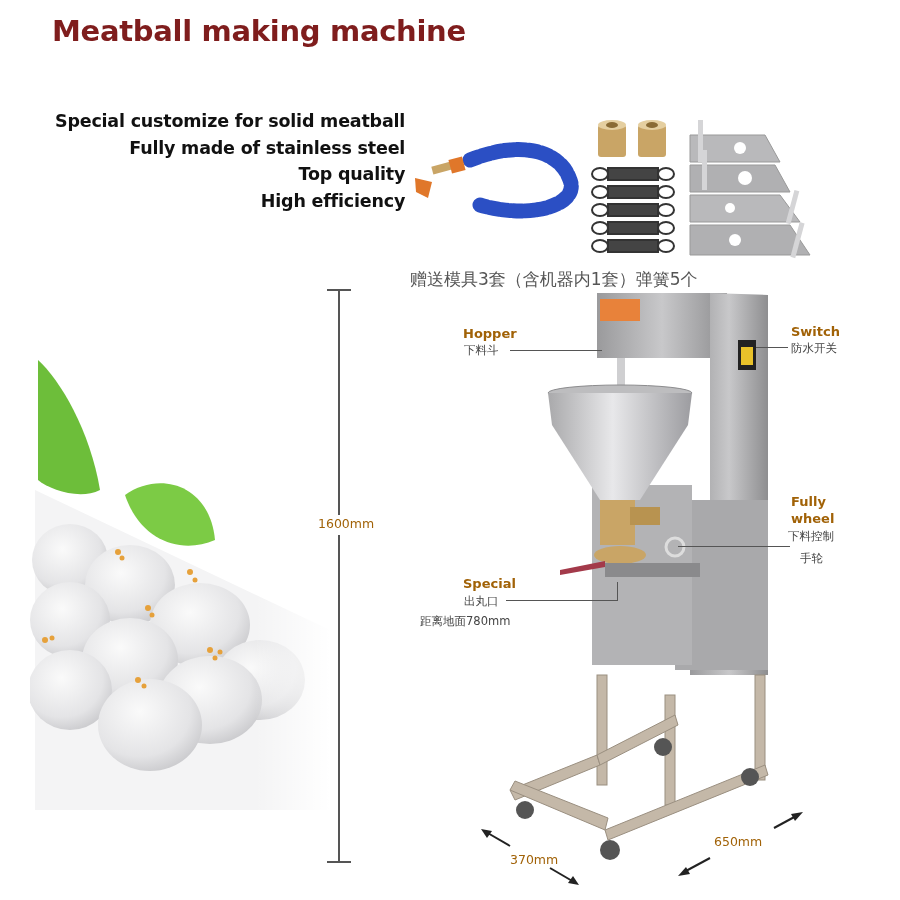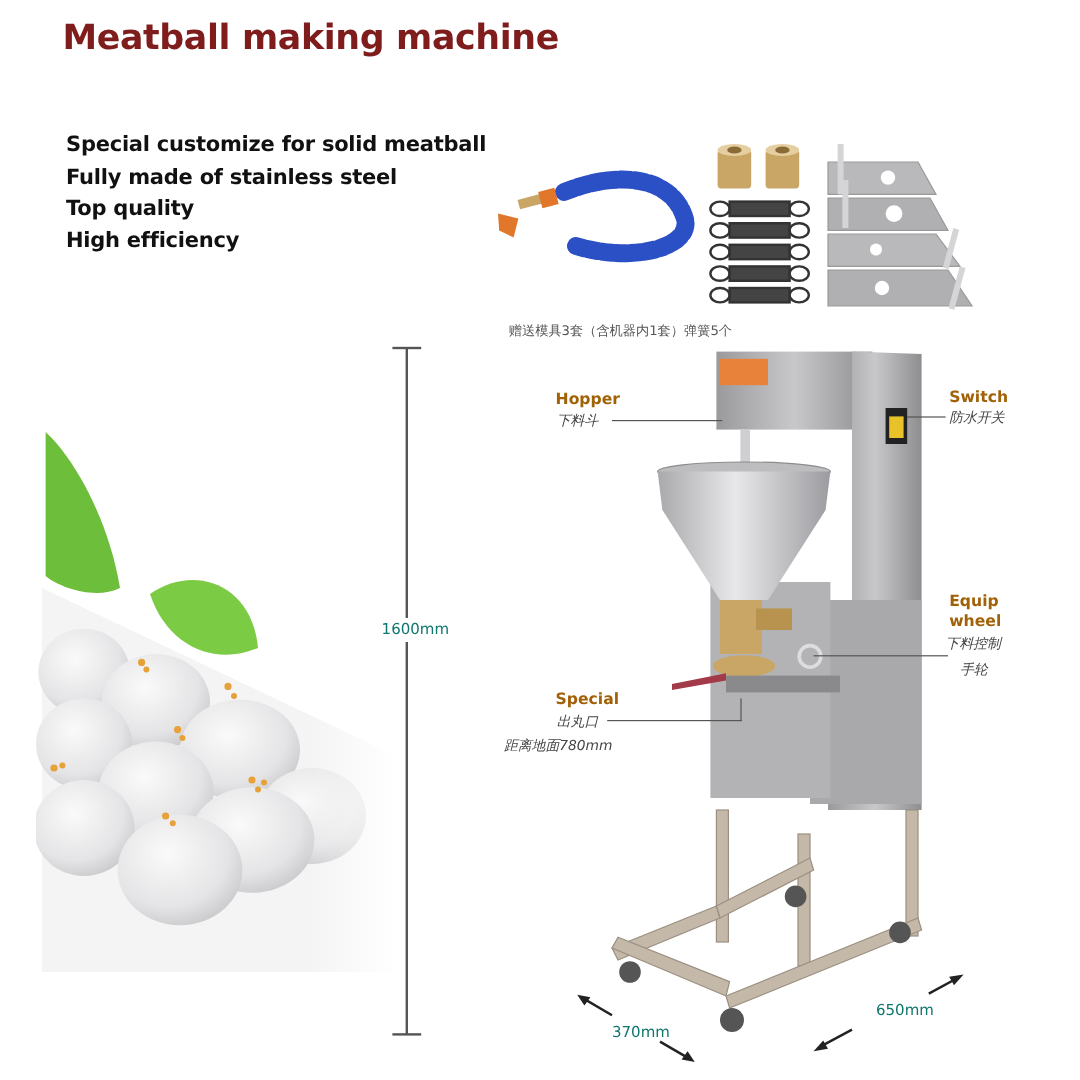--- a/index.html
+++ b/index.html
@@ -1,24 +1,24 @@
 <!DOCTYPE html>
 <html><head>
 <meta charset="utf-8">
 <style>
   html, body { margin:0; padding:0; background:#ffffff; }
   body { width:900px; height:900px; position:relative; overflow:hidden; font-family:"DejaVu Sans", sans-serif; }
   .abs { position:absolute; }
   .title { left:52px; top:14px; font-size:29px; font-weight:bold; letter-spacing:-0.3px; }
   .features { left:55px; top:108px; margin:0; padding:0; list-style:none; }
-  .features li { font-size:17.5px; font-weight:bold; color:#111; line-height:26.5px; letter-spacing:-0.2px; white-space:nowrap; }
-  .caption { left:424px; top:268px; font-size:11px; color:#555; }
+  .features li { font-size:17.5px; font-weight:bold; color:#111; line-height:26.5px; letter-spacing:-0.2px; white-space:nowrap;text-align:right; }
+  .caption { left:410px; top:268px; font-size:17px; color:#555; }
   .lbl-en { font-size:13px; font-weight:bold; color:#a16207; }
-  .lbl-cn { font-size:11.5px; color:#444;font-style:italic; }
-  .dim { font-size:12.5px; color:#0f766e; }
+  .lbl-cn { font-size:11.5px; color:#444; }
+  .dim { font-size:12.5px; color:#a16207; }
   .line { background:#555; }
 </style>
 </head>
 <body>
 
 <div class="abs title" style="color:#7f1d1d;">Meatball making machine</div>
 
 <ul class="abs features">
   <li>Special customize for solid meatball</li>
   <li>Fully made of stainless steel</li>
@@ -188,21 +188,21 @@
 </svg>
 
 <div class="abs lbl-en" style="left:463px;top:326px;">Hopper</div>
 <div class="abs lbl-cn" style="left:464px;top:343px;">下料斗</div>
 <div class="abs line" style="left:510px;top:350px;width:92px;height:1px;"></div>
 
 <div class="abs lbl-en" style="left:791px;top:324px;">Switch</div>
 <div class="abs lbl-cn" style="left:791px;top:341px;">防水开关</div>
 <div class="abs line" style="left:756px;top:347px;width:32px;height:1px;"></div>
 
-<div class="abs lbl-en" style="left:791px;top:494px;">Equip</div>
+<div class="abs lbl-en" style="left:791px;top:494px;">Fully</div>
 <div class="abs lbl-en" style="left:791px;top:511px;">wheel</div>
 <div class="abs lbl-cn" style="left:788px;top:529px;">下料控制</div>
 <div class="abs lbl-cn" style="left:800px;top:551px;">手轮</div>
 <div class="abs line" style="left:678px;top:546px;width:112px;height:1px;"></div>
 
 <div class="abs lbl-en" style="left:463px;top:576px;">Special</div>
 <div class="abs lbl-cn" style="left:464px;top:594px;">出丸口</div>
 <div class="abs lbl-cn" style="left:420px;top:614px;">距离地面780mm</div>
 <div class="abs line" style="left:506px;top:600px;width:112px;height:1px;"></div>
 <div class="abs line" style="left:617px;top:582px;width:1px;height:19px;"></div>
@@ -214,13 +214,13 @@
   <polygon points="101,57 90,55 95,48" fill="#222"></polygon>
 </svg>
 <div class="abs dim" style="left:510px;top:852px;">370mm</div>
 
 <svg class="abs" style="left:670px;top:810px;" width="140" height="70" viewBox="0 0 140 70">
   <line x1="128" y1="5" x2="104" y2="18" stroke="#222" stroke-width="2"></line>
   <polygon points="133,2 125,11 121,4" fill="#222"></polygon>
   <line x1="40" y1="48" x2="14" y2="62" stroke="#222" stroke-width="2"></line>
   <polygon points="8,66 16,57 20,64" fill="#222"></polygon>
 </svg>
-<div class="abs dim" style="left:714px;top:834px;margin-left:16px;">650mm</div>
+<div class="abs dim" style="left:714px;top:834px;">650mm</div>
 
 </body></html>

